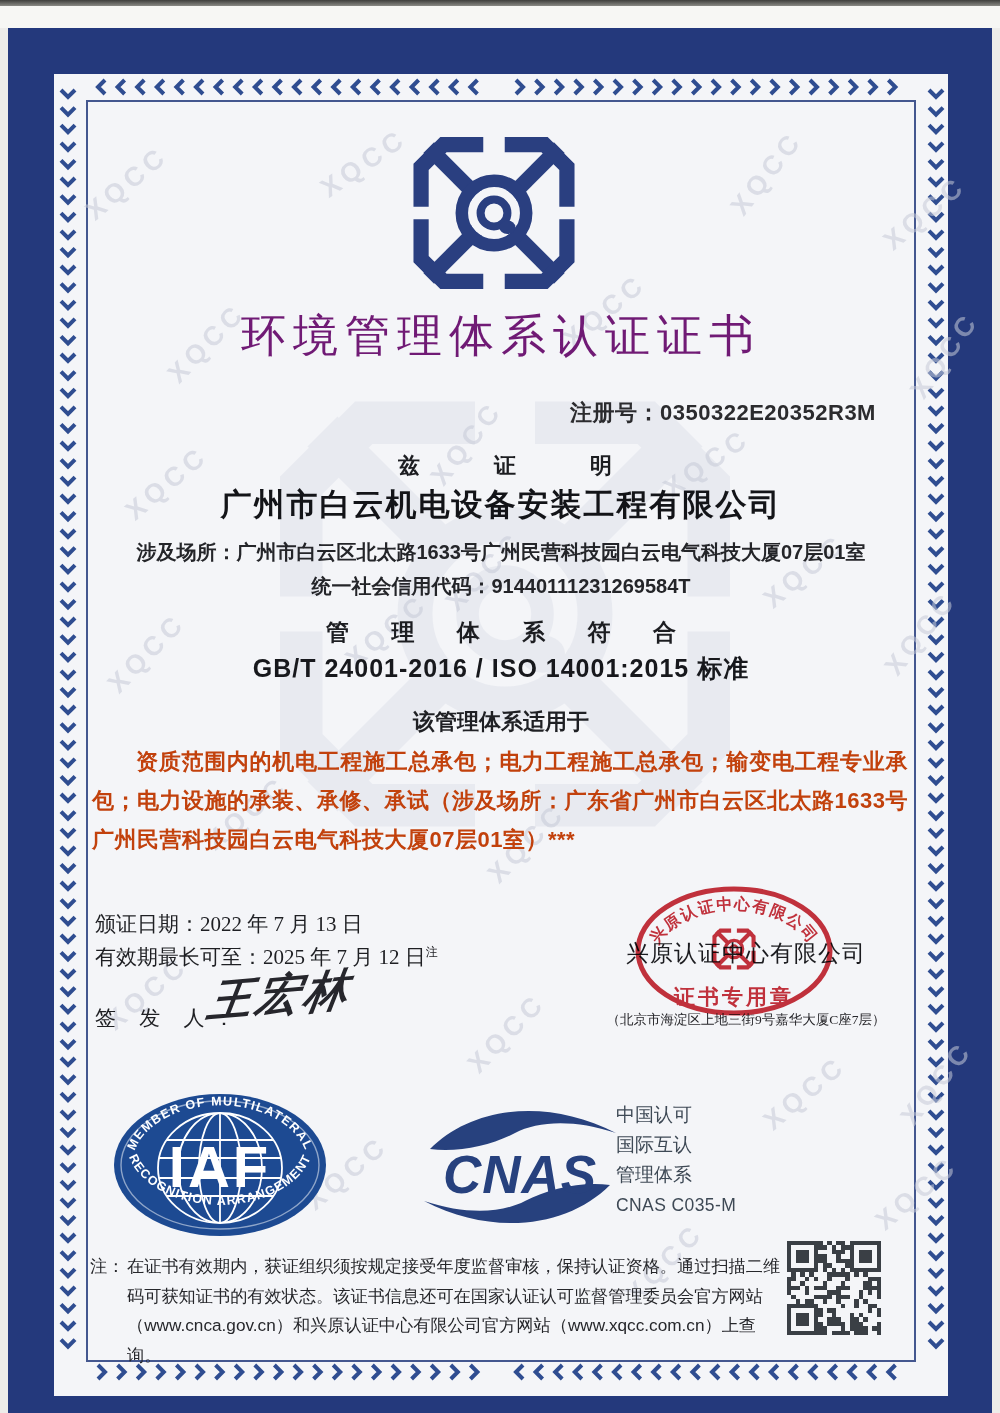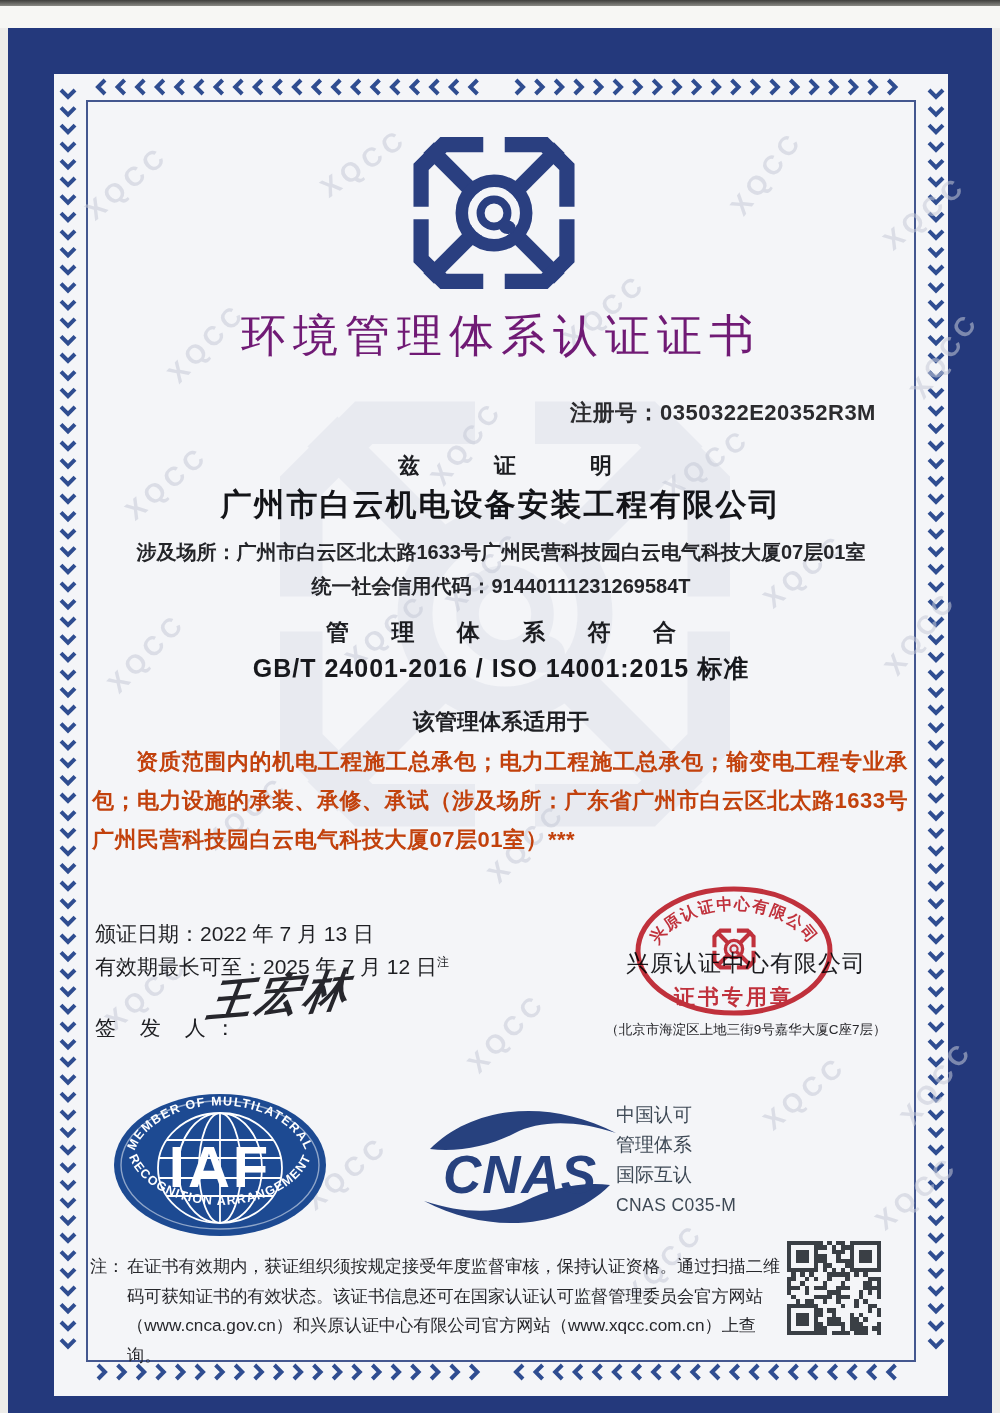--- a/index.html
+++ b/index.html
@@ -33,21 +33,21 @@
   .certify{top:451px;font-size:22px;font-weight:700;letter-spacing:34px;margin-left:4px;
            text-indent:34px;color:#1c1d21;}
   .company{top:484px;font-size:31px;font-weight:800;letter-spacing:2px;color:#131418;}
   .addr{top:539px;font-size:20px;font-weight:600;color:#242529;}
   .credit{top:573px;font-size:20px;font-weight:600;color:#242529;}
   .conform{top:617px;font-size:23px;font-weight:700;letter-spacing:18px;text-indent:18px;color:#1c1d21;}
   .standard{top:652px;font-size:25px;font-weight:700;letter-spacing:1px;color:#17181c;}
   .scope-intro{top:707px;font-size:22px;font-weight:600;color:#1f2024;}
   .scope{left:92px;top:742px;width:816px;font-size:22px;font-weight:700;line-height:39px;
          text-align:justify;text-indent:2em;color:#c2410c;letter-spacing:.5px;}
-  .serif{font-family:Liberation Sans, sans-serif;margin-top:10px;}
+  .serif{font-family:Liberation Serif, serif;}
   .issue{left:95px;top:910px;font-size:21px;color:#1e1f23;}
   .valid{left:95px;top:943px;font-size:21px;color:#1e1f23;}
   .valid sup{font-size:12px;}
   .signer{left:95px;top:1004px;font-size:21px;letter-spacing:9px;color:#1e1f23;}
   .signature{left:208px;top:966px;font-size:44px;font-weight:700;font-style:italic;
              color:#26262c;transform:rotate(-5deg) skewX(-14deg);letter-spacing:4px;}
   .issuer-name{left:560px;top:938px;width:372px;text-align:center;font-size:23px;
              letter-spacing:1px;color:#1b1b1f;z-index:2;}
   .issuer-addr{left:560px;top:1011px;width:372px;text-align:center;font-size:13.5px;color:#26262a;z-index:2;}
   .stamp{left:628px;top:880px;width:212px;height:142px;z-index:3;mix-blend-mode:multiply;opacity:.93;}
@@ -441,22 +441,22 @@
   </svg>
 
   <svg class="abs cnas" viewBox="0 0 204 140">
     <path d="M12,52 C 54,10 128,0 198,36 C 156,22 120,24 97,36 C 74,48 40,56 12,52 Z" fill="#27417e"></path>
     <path d="M192,88 C 150,130 76,140 6,104 C 48,118 84,116 107,104 C 130,92 164,84 192,88 Z" fill="#27417e"></path>
     <text x="102" y="96" font-size="53" font-weight="bold" font-style="italic" fill="#27417e" text-anchor="middle" letter-spacing="1">CNAS</text>
   </svg>
 
   <div class="abs accred">
     <div>中国认可</div>
+    <div>国际互认</div>
     <div>管理体系</div>
-    <div>国际互认</div>
     <div class="en">CNAS C035-M</div>
   </div>
 
   <div class="abs note">
     <span class="pfx">注：</span>
     <span>在证书有效期内，获证组织须按规定接受年度监督审核，保持认证资格。通过扫描二维码可获知证书的有效状态。该证书信息还可在国家认证认可监督管理委员会官方网站（www.cnca.gov.cn）和兴原认证中心有限公司官方网站（www.xqcc.com.cn）上查询。</span>
   </div>
   <svg class="abs qr" id="qr" viewBox="-1 -1 23 23" shape-rendering="crispEdges">
       <rect x="0" y="0" width="1" height="1" fill="#3a3f45"></rect>
       <rect x="1" y="0" width="1" height="1" fill="#3a3f45"></rect>

